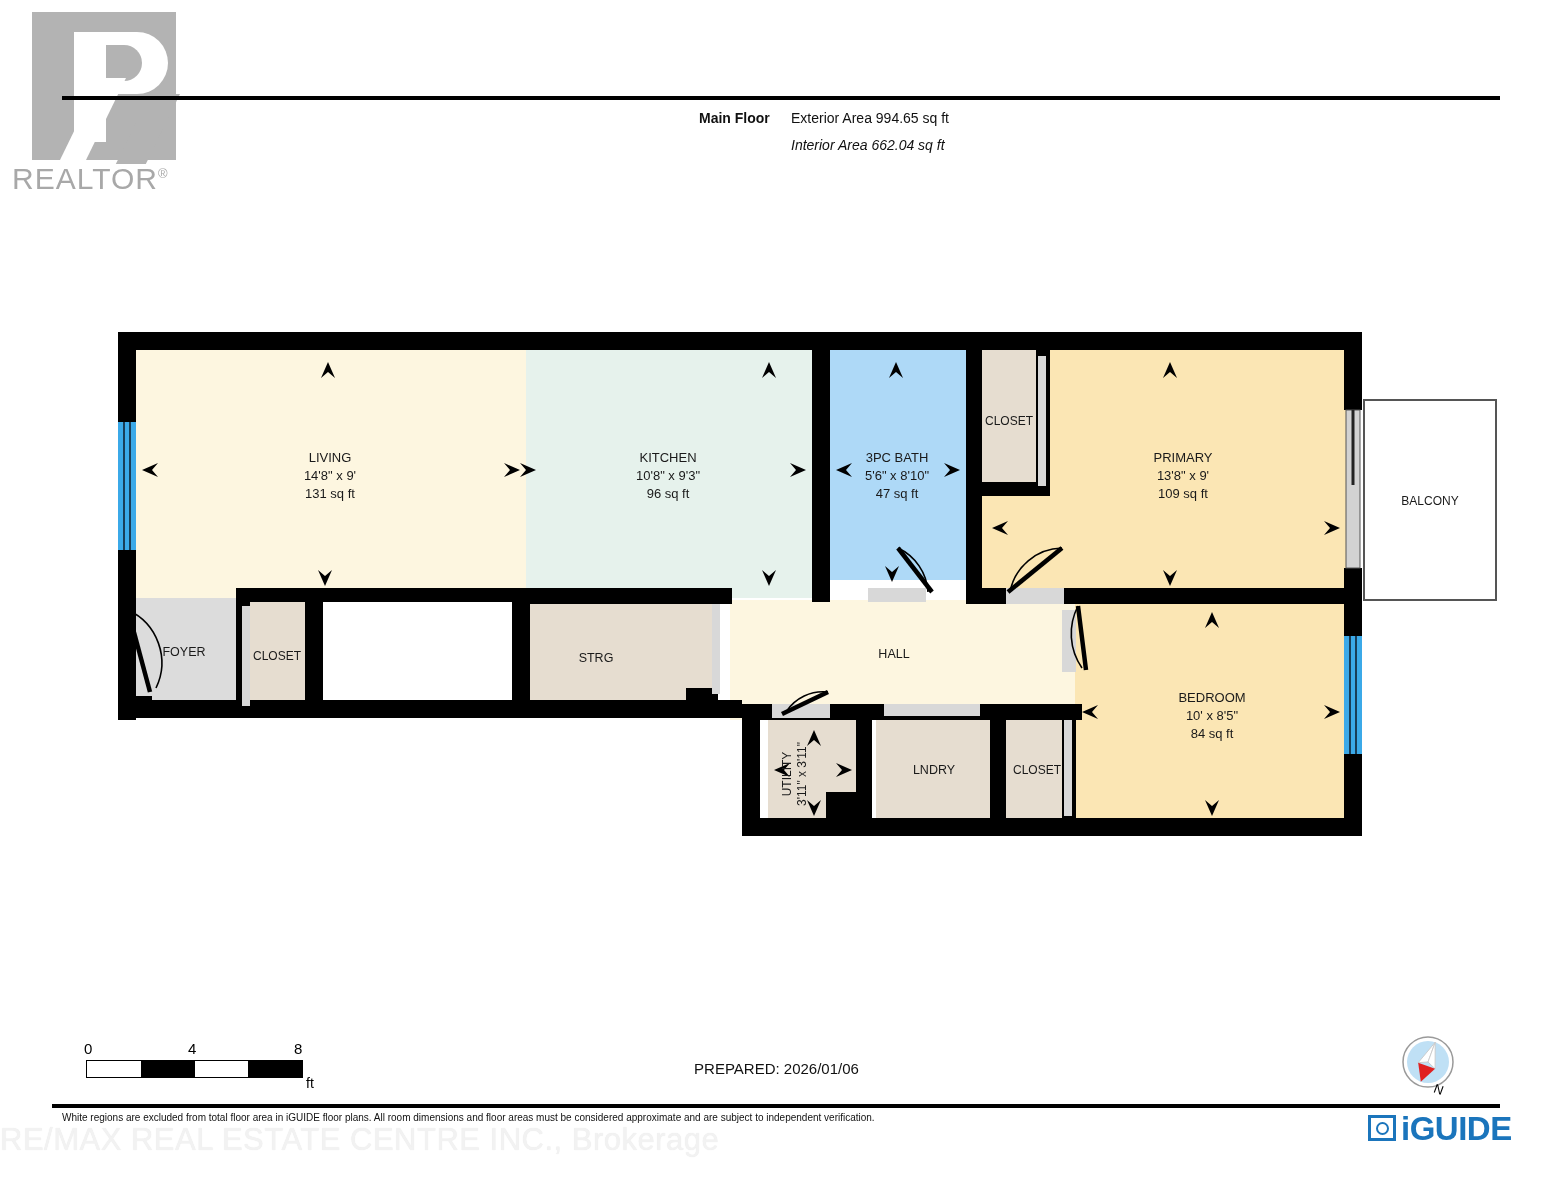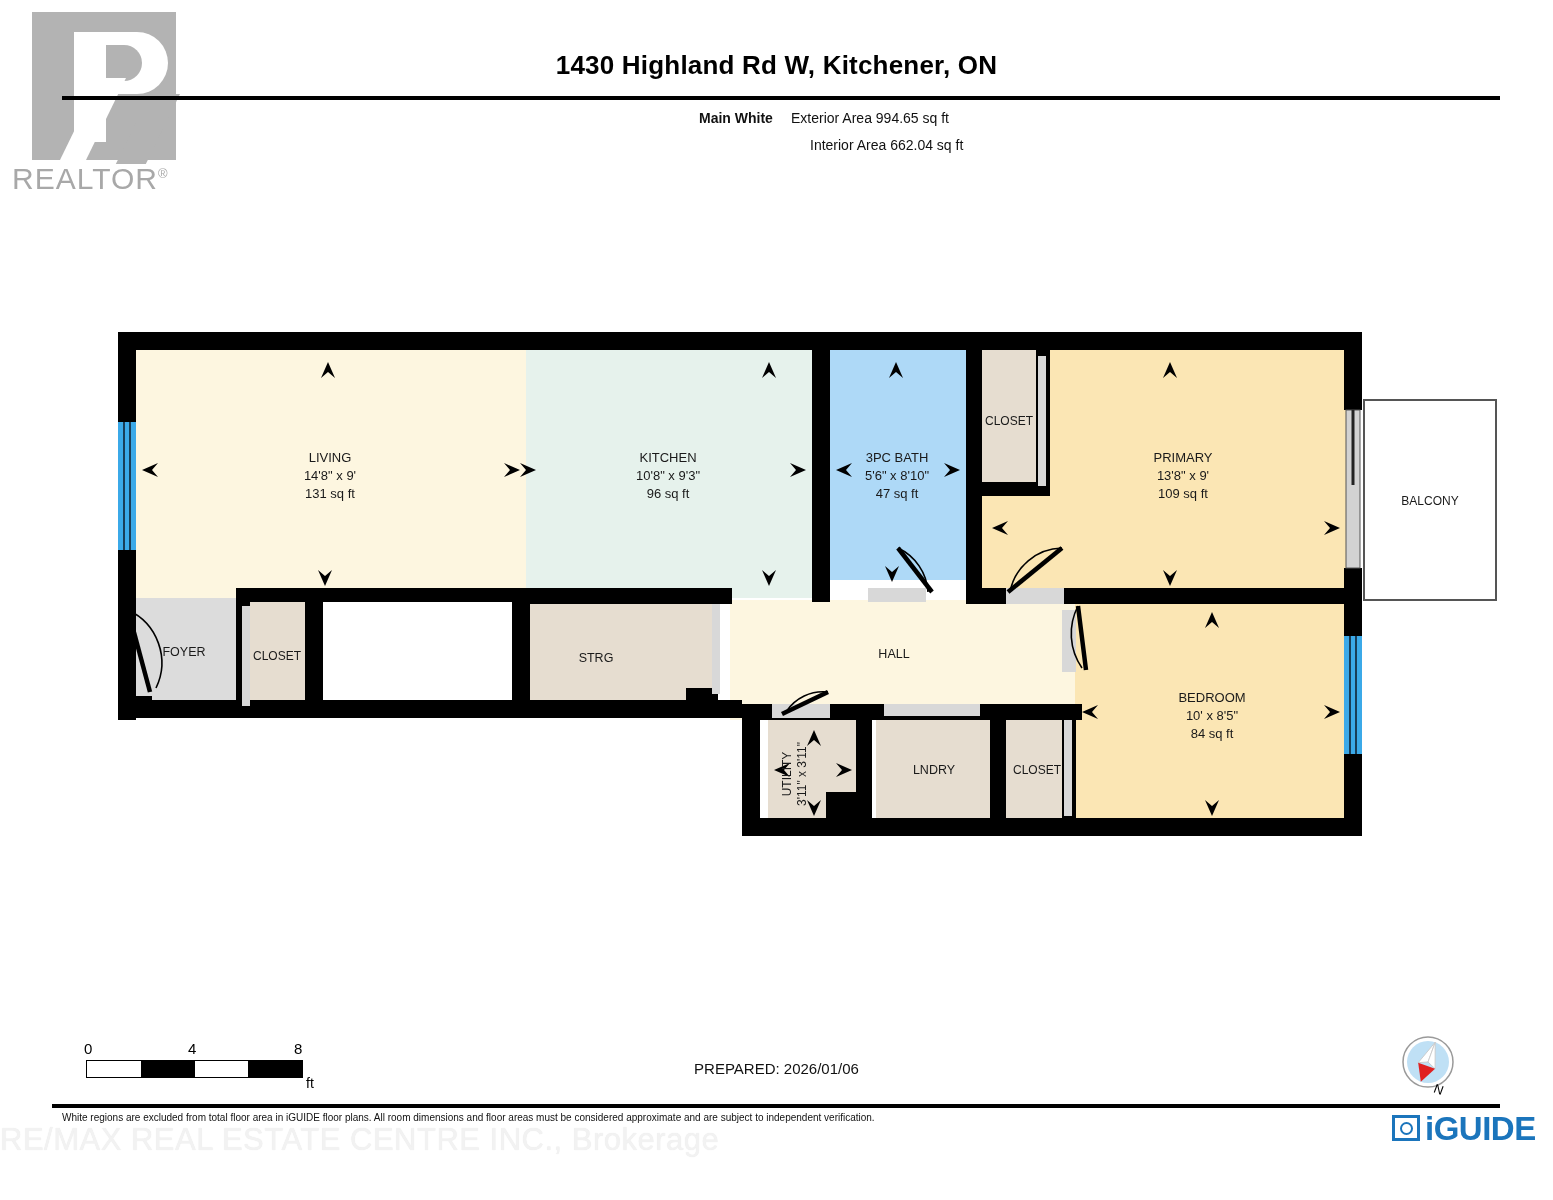--- a/index.html
+++ b/index.html
@@ -30,21 +30,21 @@
   #realtor-word sup{font-size:13px;vertical-align:super;}
 
   
   #title{
     position:absolute;left:0;top:50px;width:1553px;text-align:center;
     font-size:26px;font-weight:bold;letter-spacing:.2px;color:#000;
   }
   #title-rule{position:absolute;left:62px;top:96px;width:1438px;height:4px;background:#000;}
   #hdr-floor{position:absolute;left:699px;top:110px;font-size:14px;font-weight:bold;color:#111;}
   #hdr-ext{position:absolute;left:791px;top:110px;font-size:14px;color:#111;}
-  #hdr-int{position:absolute;left:810px;top:137px;font-size:14px;color:#111;}
+  #hdr-int{position:absolute;left:791px;top:137px;font-size:14px;color:#111;font-style:italic;}
 
   
   #plan{position:absolute;left:0;top:300px;width:1553px;height:580px;}
 
   
   #scalebar{position:absolute;left:86px;top:1060px;width:215px;height:16px;
             border:1.5px solid #000;display:flex;background:#fff;}
   #scalebar div{flex:1;}
   .sb-dark{background:#000;}
   .sb-light{background:#fff;}
@@ -57,21 +57,21 @@
   #prepared{position:absolute;left:0;top:1060px;width:1553px;text-align:center;font-size:15px;color:#111;}
 
   
   #compass{position:absolute;left:1396px;top:1032px;width:64px;height:72px;}
   #compass-n{position:absolute;left:38px;top:50px;font-size:13px;color:#000;
              transform:rotate(20deg);}
 
   
   #foot-rule{position:absolute;left:52px;top:1104px;width:1448px;height:4px;background:#000;}
   #disclaimer{position:absolute;left:62px;top:1112px;width:1180px;font-size:10px;color:#111;}
-  #iguide{position:absolute;left:1368px;top:1108px;height:40px;display:flex;align-items:center;gap:5px;margin-left:24px;}
+  #iguide{position:absolute;left:1368px;top:1108px;height:40px;display:flex;align-items:center;gap:5px;}
   #iguide-mark{width:28px;height:26px;border:3px solid #1b75bc;box-sizing:border-box;
                display:flex;align-items:center;justify-content:center;}
   #iguide-eye{width:13px;height:13px;border:2.5px solid #1b75bc;border-radius:50%;box-sizing:border-box;}
   #iguide-word{font-size:33px;font-weight:bold;color:#1b75bc;letter-spacing:-.5px;line-height:1;}
 
   
   #watermark{position:absolute;left:0;top:1122px;width:1553px;text-align:left;
       font-size:31px;color:#f2f2f2;letter-spacing:.5px;
       text-shadow:0 0 1px #e6e6e6;}
 </style>
@@ -87,23 +87,22 @@
       <div class="r-bowl-inner"></div>
       <div class="r-gap"></div>
       <div class="r-leg"></div>
       <div class="r-leg-mask"></div>
     </div>
     <div id="realtor-word">
       <span>REALTOR</span><sup>®</sup>
     </div>
   </div>
 
-  <div id="title">1430 Highland Rd W, Kitchener, ON</div>
   <div id="title-rule"></div>
-  <div id="hdr-floor">Main White</div>
+  <div id="hdr-floor">Main Floor</div>
   <div id="hdr-ext">Exterior Area 994.65 sq ft</div>
   <div id="hdr-int">Interior Area 662.04 sq ft</div>
 
   <svg id="plan" viewBox="0 0 1553 580">
 
     <g>
 
       <rect x="136" y="50" width="390" height="248" fill="#fdf6e0"></rect>
 
       <rect x="526" y="50" width="288" height="248" fill="#e6f2ec"></rect>

